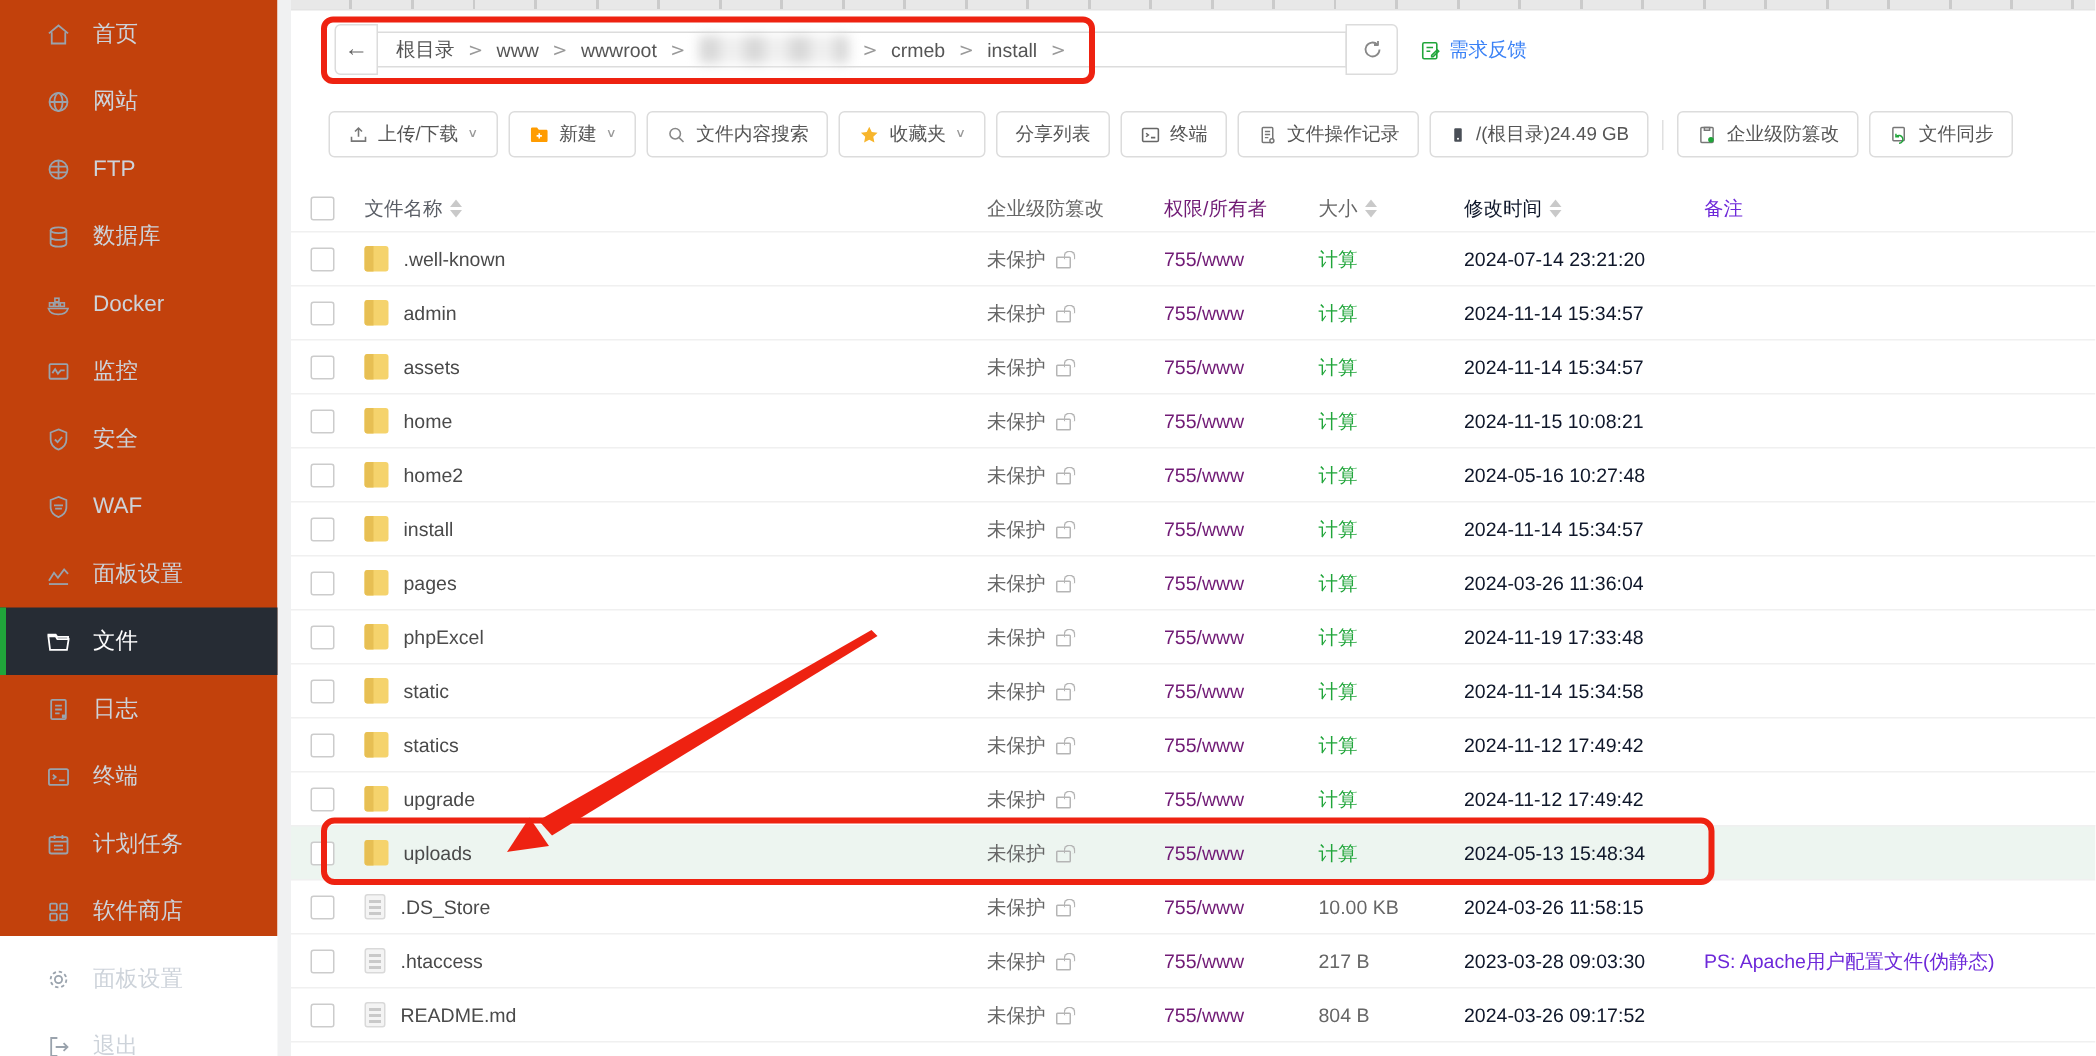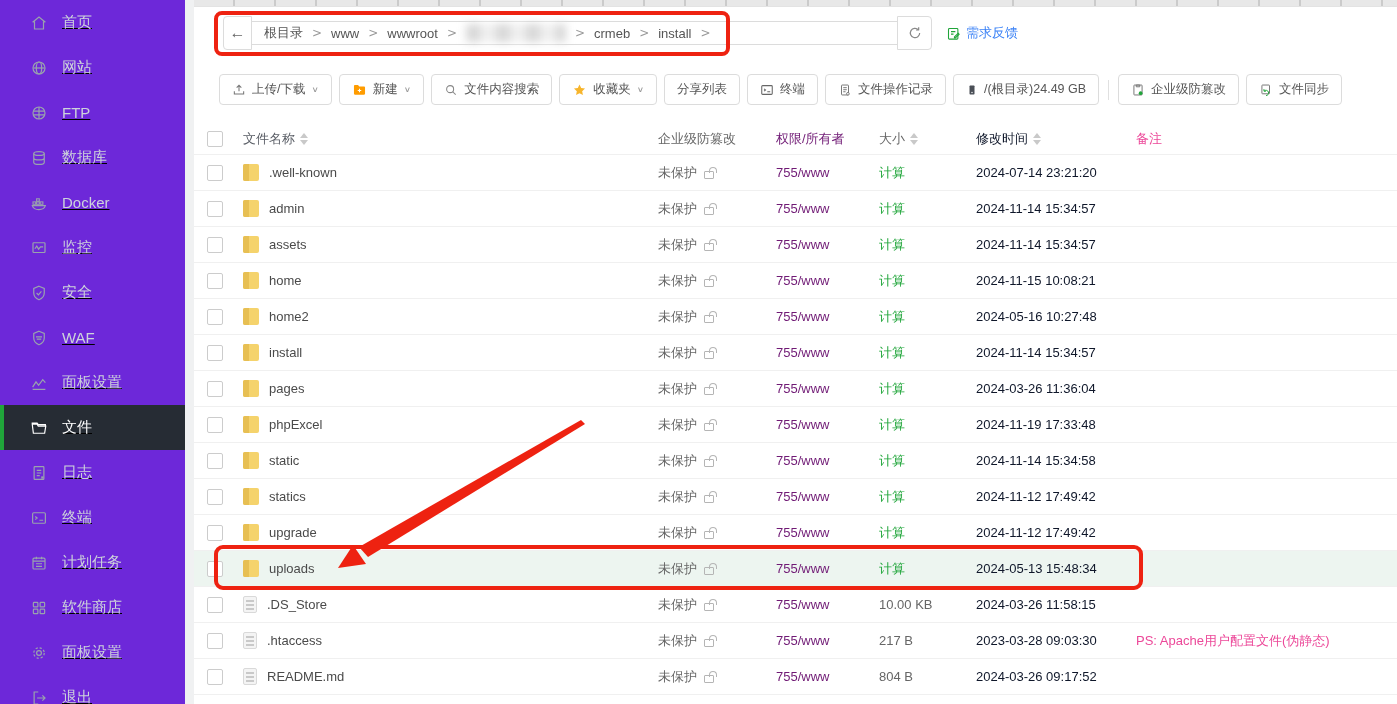--- a/index.html
+++ b/index.html
@@ -1,21 +1,21 @@
 <!DOCTYPE html>
 <html><head>
 <meta charset="utf-8">
 <style>
   * { margin:0; padding:0; box-sizing:border-box; }
   html,body { width:1397px; height:704px; overflow:hidden; background:#fff;
     font-family:"Liberation Sans","DejaVu Sans",sans-serif; }
   .page { position:relative; width:1397px; height:704px; display:flex; }
 
   
-  .sidebar { width:185px; height:704px; background:#6d28d9; flex:0 0 185px; padding-top:0;text-decoration:underline; }
+  .sidebar { width:185px; height:624px; background:#c2410c; flex:0 0 185px; padding-top:0; }
   .side-item { height:45px; display:flex; align-items:center; padding-left:30px;
     color:#cdd3da; font-size:15px; cursor:pointer; position:relative; }
   .side-item .s-ic { width:18px; height:18px; margin-right:14px; color:#9aa3ad; display:inline-flex; }
   .side-item.active { background:#262c34; color:#fff; }
   .side-item.active .s-ic { color:#fff; }
   .side-item.active::before { content:""; position:absolute; left:0; top:0; bottom:0; width:4px; background:#20a53a; }
   .s-ic svg { width:18px; height:18px; }
 
   .gutter { width:9px; height:704px; background:#f0f1f2; flex:0 0 9px; }
 
@@ -59,21 +59,21 @@
     font-size:13px; color:#4a4a4a; }
   .tr.highlight { background:#edf5f0; }
   .col-cb { flex:0 0 36px; padding-left:13px; display:flex; align-items:center; }
   .checkbox { width:16px; height:16px; border:1px solid #ccc; border-radius:2px; background:#fff; cursor:pointer; }
   .col-name { flex:0 0 414px; display:flex; align-items:center; padding-left:13px; gap:10px; cursor:pointer; }
   .col-tamper { flex:0 0 118px; padding-left:14px; color:#666; display:flex; align-items:center; gap:4px; }
   .col-perm { flex:0 0 105px; padding-left:14px; color:#701a75; }
   .col-size { flex:0 0 97px; padding-left:12px; color:#666; }
   .col-size.lnk { color:#20a53a; cursor:pointer; }
   .col-mtime { flex:0 0 160px; padding-left:12px; color:#0f172a; }
-  .col-remark { flex:1; padding-left:12px; color:#ec4899; }
+  .col-remark { flex:1; padding-left:12px; color:#6d28d9; }
 
   .sorter { display:inline-flex; flex-direction:column; margin-left:5px; gap:2px; cursor:pointer; }
   .sorter i { width:0; height:0; border-left:4px solid transparent; border-right:4px solid transparent; display:block; }
   .sorter .up { border-bottom:5px solid #c9c9c9; }
   .sorter .dn { border-top:5px solid #c9c9c9; }
 
   
   .ic-folder { width:16px; height:17px; position:relative; background:#f5d36c; border-radius:2px 2px 2px 2px; flex:0 0 16px; }
   .ic-folder::before { content:""; position:absolute; left:0; top:0; bottom:0; width:6px;
     background:#e7bf53; border-radius:2px 0 0 2px; }

